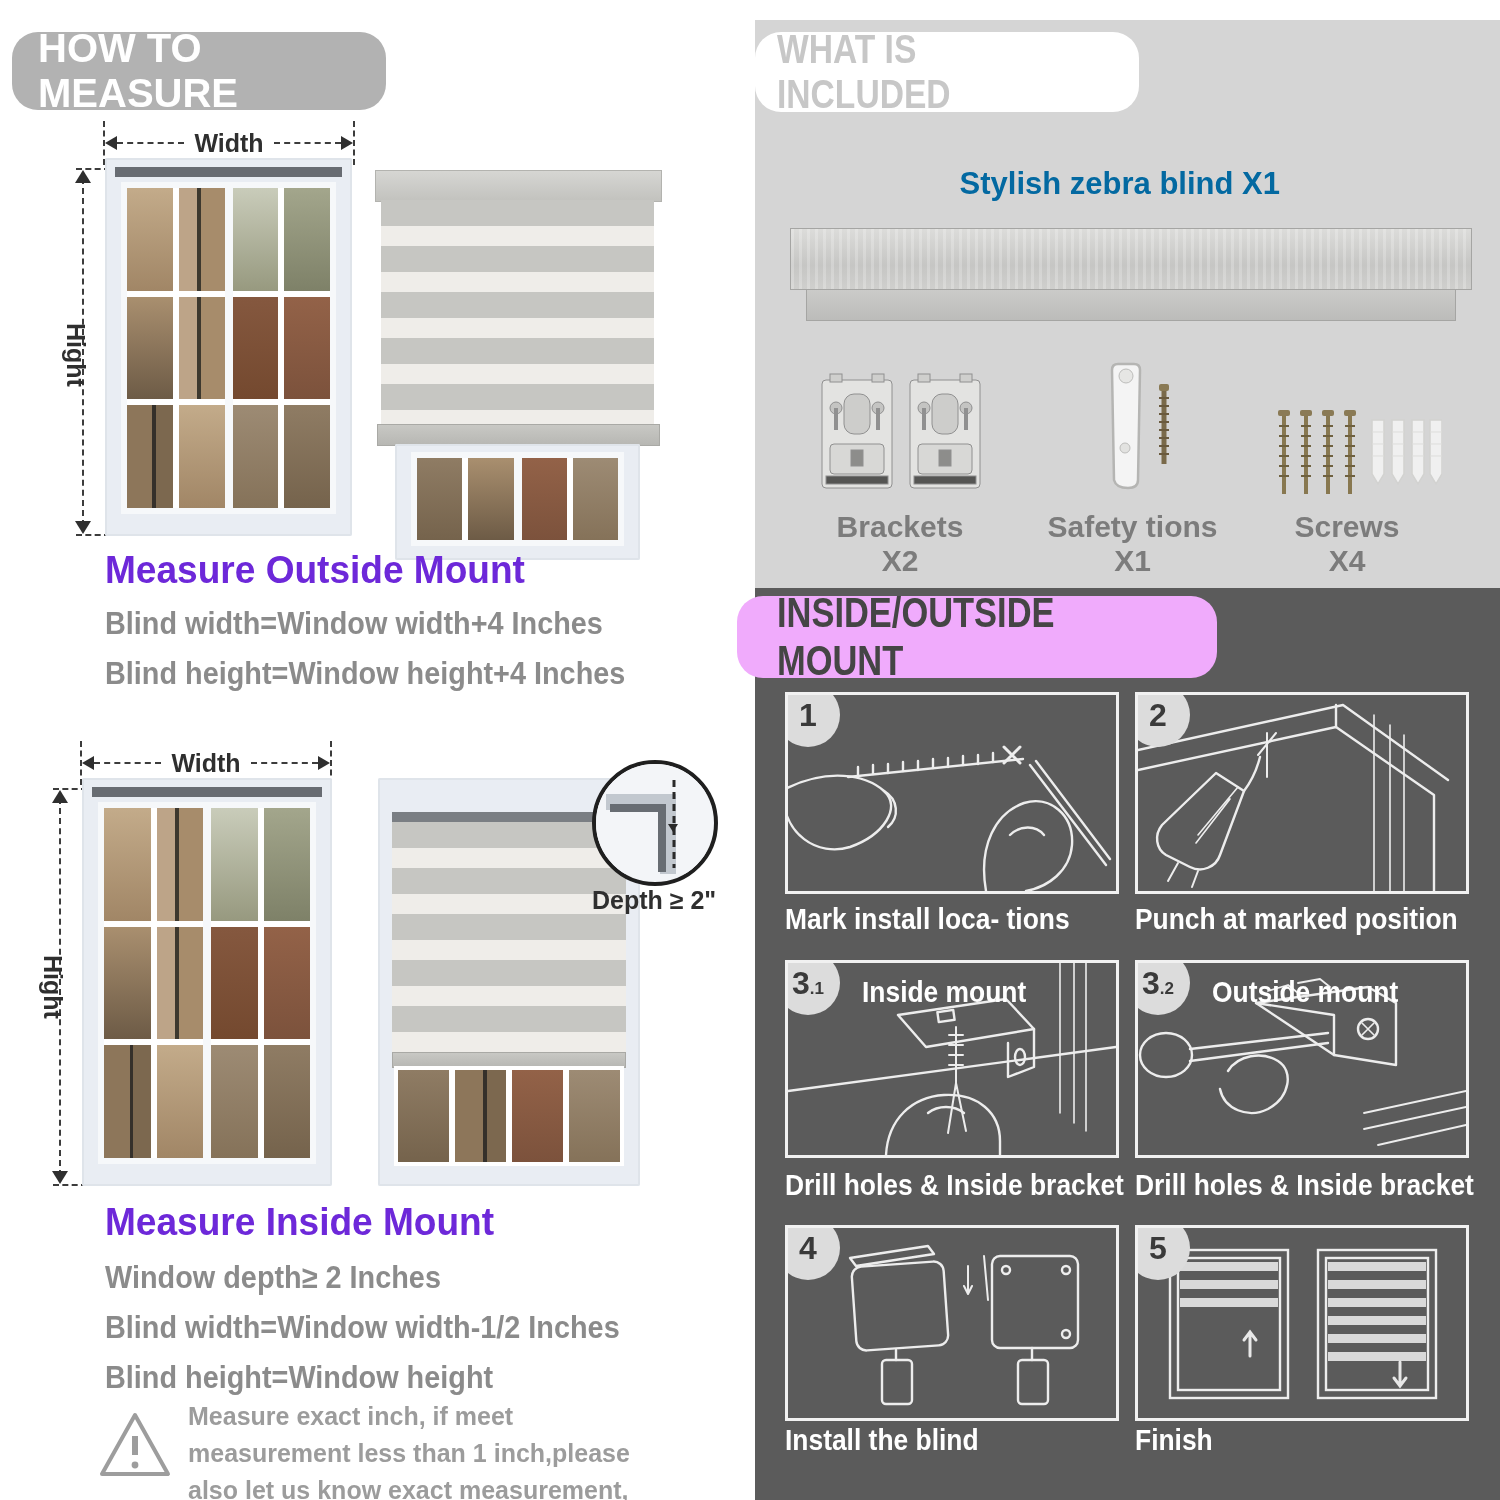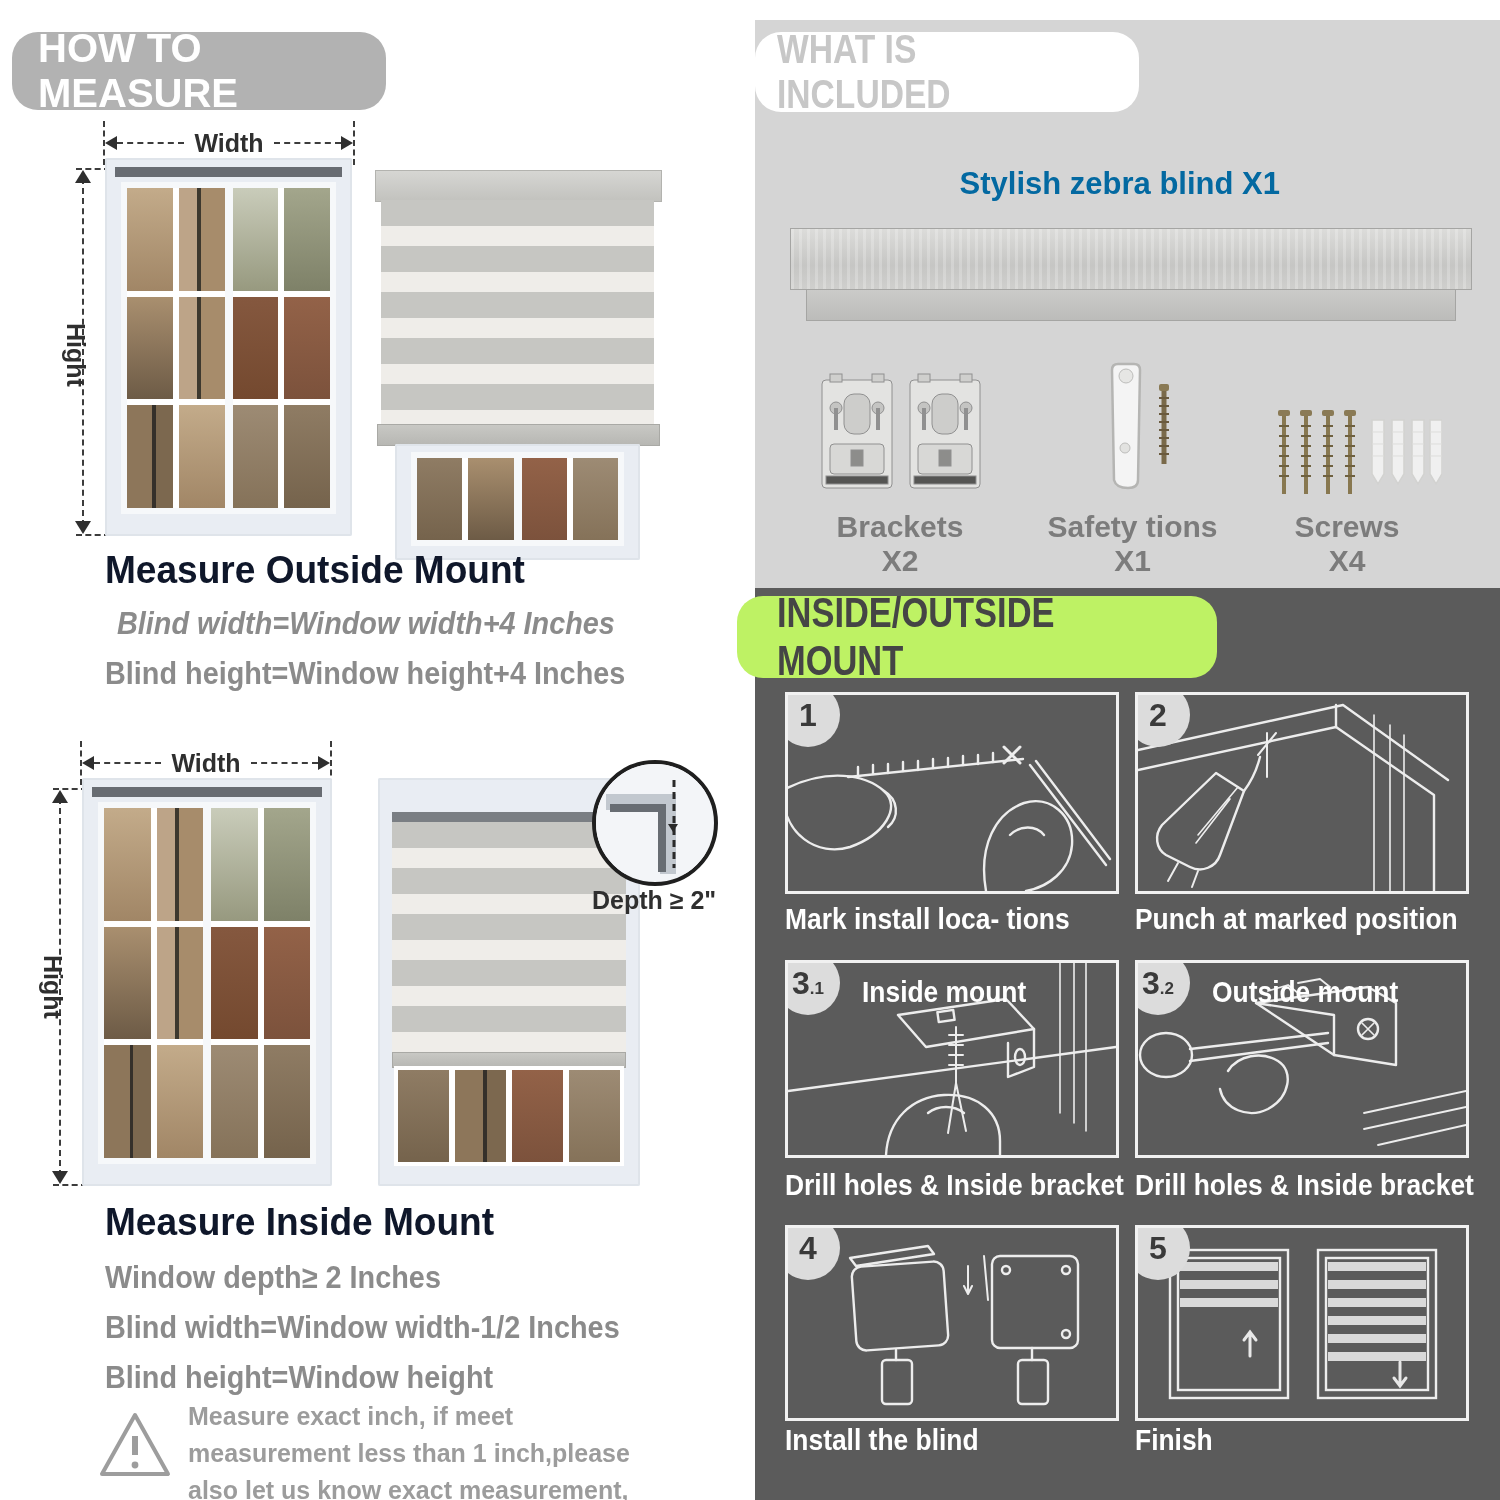--- a/index.html
+++ b/index.html
@@ -10,21 +10,21 @@
 
   
   .hdr-left{left:12px;top:12px;width:348px;height:78px;background:#b2b2b2;border-radius:26px;
             display:flex;align-items:center;padding-left:26px;}
   .hdr-left span{color:#fff;font-weight:bold;font-size:40px;}
   .panel-light{left:755px;top:0;width:745px;height:568px;background:#d5d5d5;}
   .hdr-incl{left:755px;top:12px;width:362px;height:80px;background:#fff;border-radius:26px;
             display:flex;align-items:center;padding-left:22px;}
   .hdr-incl span{color:#c7c7c7;font-weight:bold;font-size:40px;transform:scaleX(.84);transform-origin:0 50%;}
   .panel-dark{left:755px;top:568px;width:745px;height:932px;background:#5b5b5b;}
-  .hdr-mount{left:737px;top:576px;width:440px;height:82px;background:#bef264;border-radius:26px;
+  .hdr-mount{left:737px;top:576px;width:440px;height:82px;background:#f0abfc;border-radius:26px;
              display:flex;align-items:center;padding-left:40px;}
   .hdr-mount span{color:#454545;font-weight:bold;font-size:42px;transform:scaleX(.82);transform-origin:0 50%;}
 
   
   .dim-w{display:flex;align-items:center;height:30px;}
   .dim-w .dash{flex:1;border-top:2px dashed #3c3c3c;height:0;}
   .dim-w .lbl{font-size:25px;font-weight:bold;color:#2f2f2f;padding:0 10px;}
   .ah{width:0;height:0;border-top:7px solid transparent;border-bottom:7px solid transparent;}
   .ah.l{border-right:12px solid #2f2f2f;}
   .ah.r{border-left:12px solid #2f2f2f;}
@@ -55,21 +55,21 @@
   .b2{background:linear-gradient(180deg,#936248,#7c523c);}
   .s1{background:linear-gradient(180deg,#9d8b74,#857259);}
   .s2{background:linear-gradient(180deg,#8f7c64,#75634c);}
 
   
   .stripes{background:repeating-linear-gradient(180deg,#c6c6c2 0 26px,#efede9 26px 46px);}
   .headrail{background:linear-gradient(180deg,#d6d6d3,#c2c2be);border:1px solid #b3b3af;}
   .botrail{background:linear-gradient(180deg,#c8c8c4,#b7b7b3);border:1px solid #a9a9a5;}
 
   
-  .sec-title{font-size:39px;font-weight:bold;color:#0f172a;}
+  .sec-title{font-size:39px;font-weight:bold;color:#6d28d9;}
   .eq{font-size:31px;font-weight:bold;color:#8b8b8b;}
   .warn-text{font-size:25px;font-weight:bold;color:#9c9c9c;line-height:37px;width:470px;}
 
   
   .incl-label{font-size:30px;font-weight:bold;color:#7c7c7c;text-align:center;}
   .blind-name{font-size:31px;font-weight:bold;color:#0369a1;text-align:right;}
   .rail-top{left:790px;top:208px;width:680px;height:60px;border:1px solid #a5a5a3;
             background:linear-gradient(180deg,#dcdcda,#c6c6c4 60%,#cfcfcd);}
   .rail-top:after{content:"";position:absolute;inset:0;background:repeating-linear-gradient(90deg,rgba(255,255,255,.22) 0 3px,transparent 3px 8px);}
   .rail-bot{left:806px;top:269px;width:648px;height:30px;border:1px solid #a5a5a3;
@@ -154,21 +154,21 @@
             <i class="b2"></i>
             <i class="s1"></i>
           </div>
       </div>
     </div>
   </div>
 
   <div class="abs sec-title" style="left:105px;top:528px;">
     <span class="cond" style="transform:scaleX(.95);">Measure Outside Mount</span>
   </div>
-  <div class="abs eq" style="left:117px;top:586px;font-style:italic;">
+  <div class="abs eq" style="left:105px;top:586px;">
     <span class="cond" style="transform:scaleX(.93);">Blind width=Window width+4 Inches</span>
   </div>
   <div class="abs eq" style="left:105px;top:636px;">
     <span class="cond" style="transform:scaleX(.93);">Blind height=Window height+4 Inches</span>
   </div>
 
   <div class="abs dim-w" style="left:80px;top:728px;width:252px;">
     <span class="vtick"></span>
     <span class="ah l"></span>
     <span class="dash"></span>

